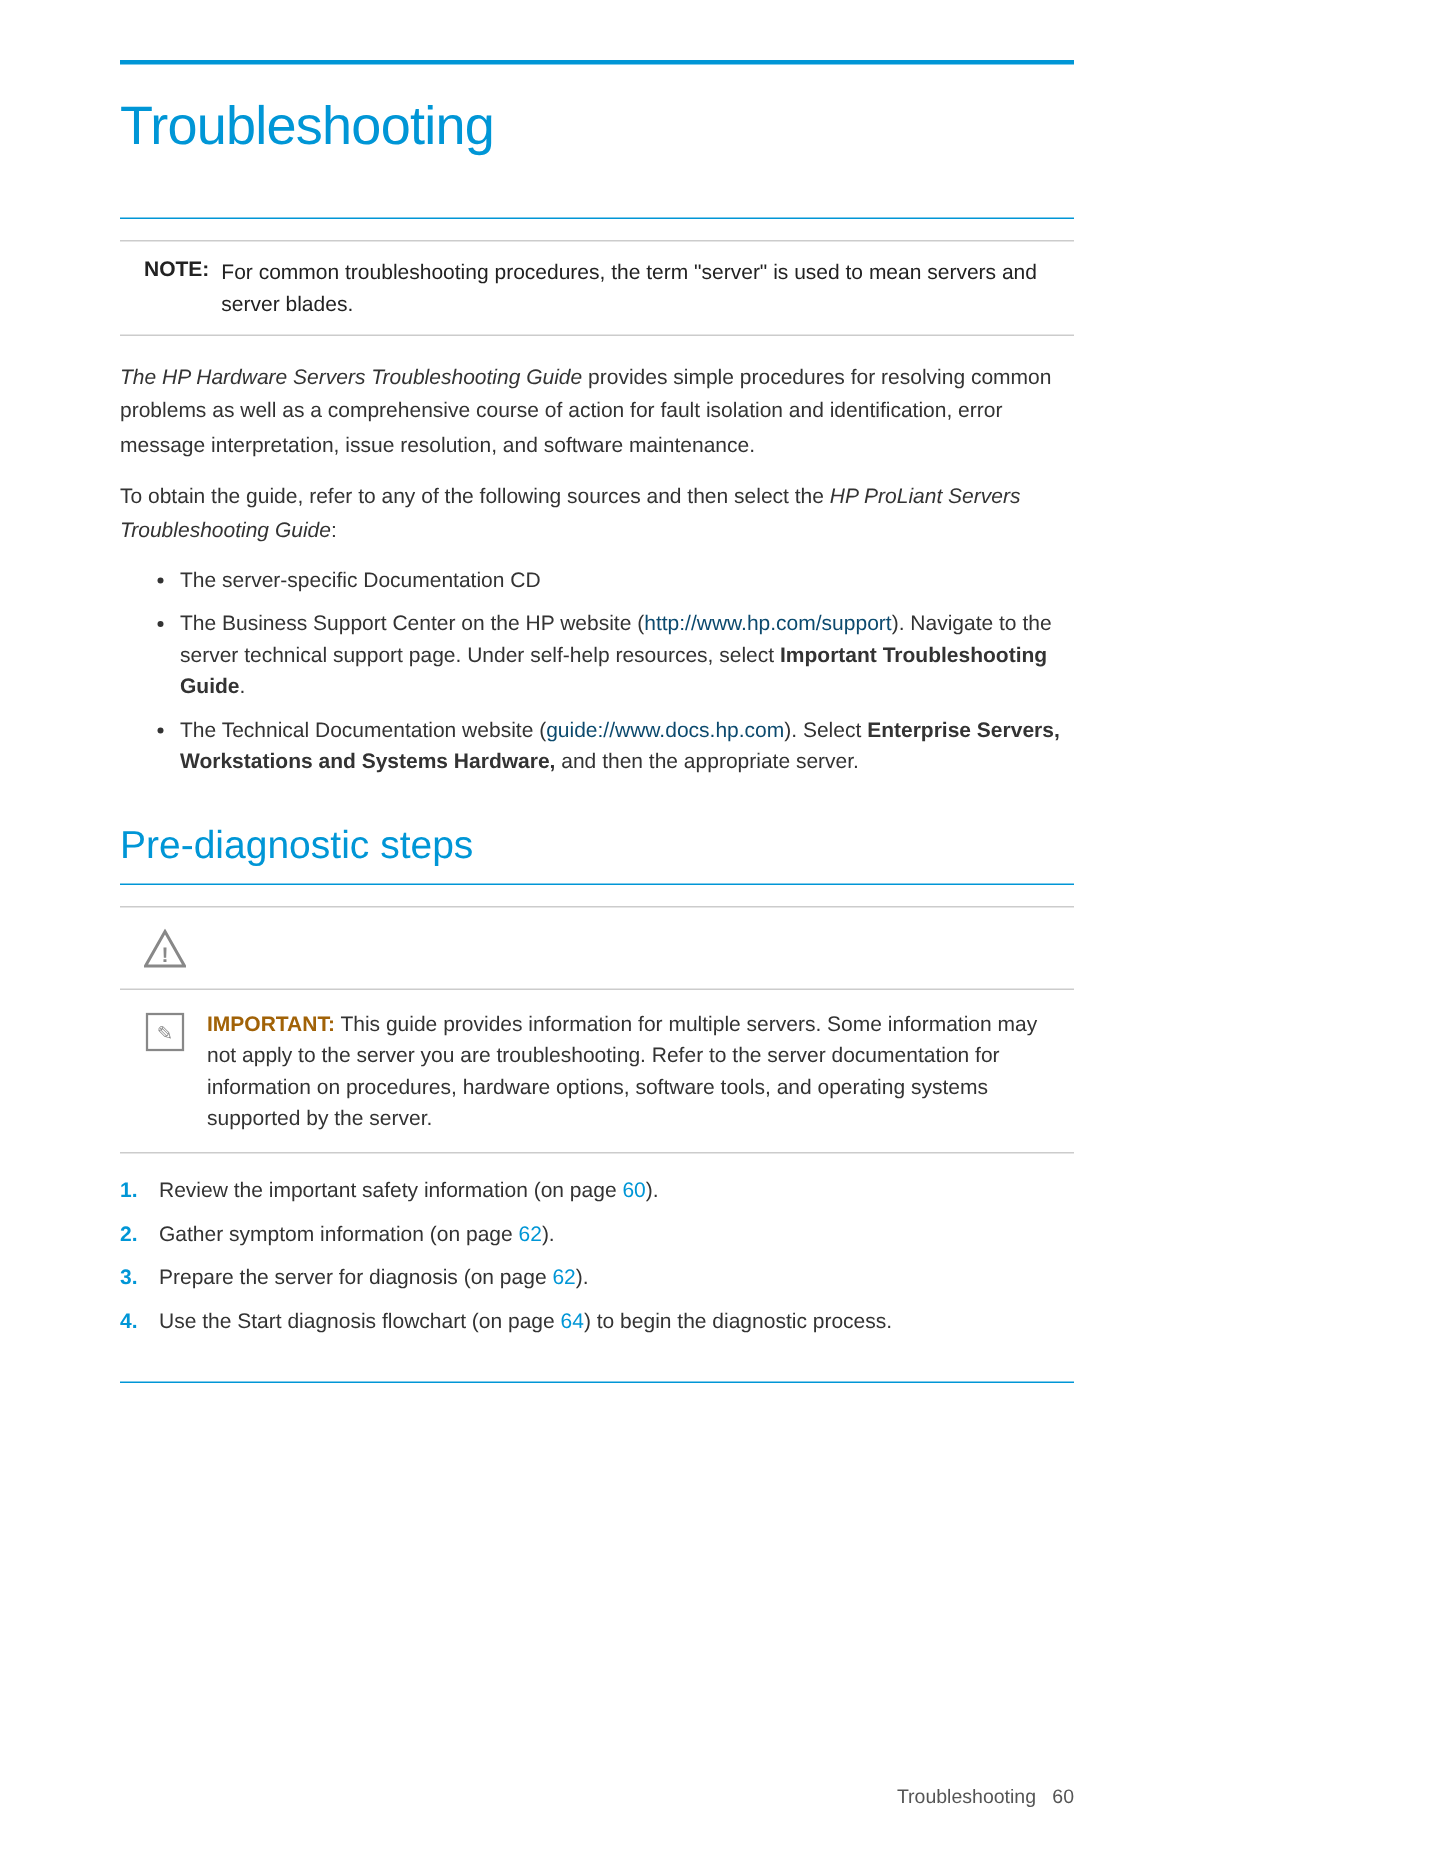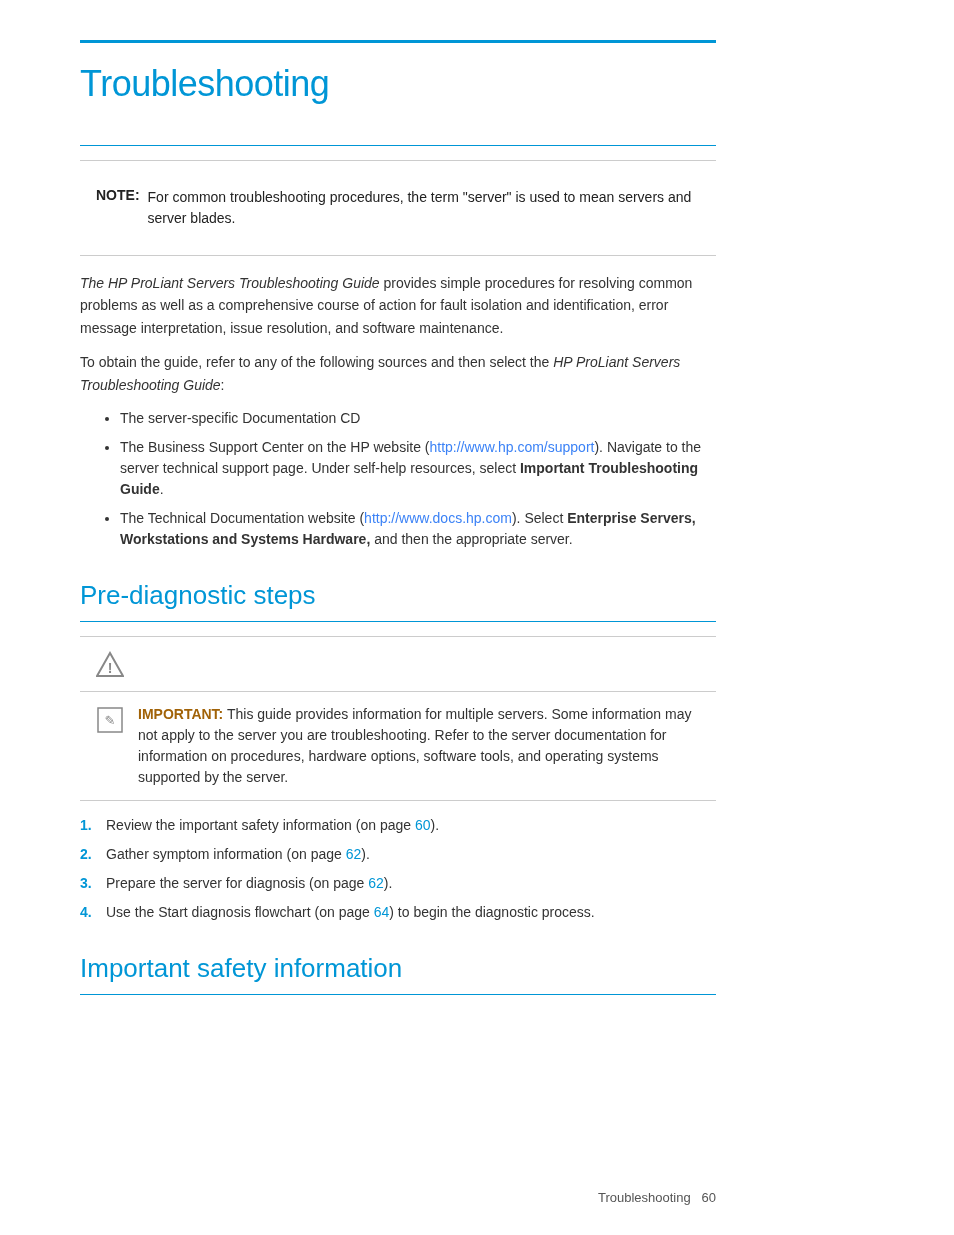--- a/index.html
+++ b/index.html
@@ -43,21 +43,21 @@
     }
 
     .section-rule {
       border-top: 1.5px solid #0096d6;
       margin-bottom: 14px;
     }
 
     .note-box {
       border-top: 1px solid #ccc;
       border-bottom: 1px solid #ccc;
-      padding: 26px 16px;
+      padding: 10px 16px;
       margin-bottom: 16px;
       display: flex;
       gap: 8px;
     }
 
     .note-label {
       font-weight: bold;
       color: #222;
       white-space: nowrap;
     }
@@ -83,21 +83,21 @@
     }
 
     .bullet-list li {
       list-style-type: disc;
       margin-bottom: 8px;
       line-height: 1.5;
       color: #333;
     }
 
     .bullet-list li a {
-      color: #3b82f6;
+      color: #0c4a6e;
       text-decoration: none;
     }
 
     .section {
       margin-bottom: 30px;
     }
 
     .warning-box {
       border-top: 1px solid #ccc;
       border-bottom: 1px solid #ccc;
@@ -193,31 +193,31 @@
 
   <div class="section">
     <div class="section-rule"></div>
 
     <div class="note-box">
       <span class="note-label">NOTE:</span>
       <span class="note-text">For common troubleshooting procedures, the term "server" is used to mean servers and server blades.</span>
     </div>
 
     <p class="body-text">
-      <em>The HP ProLiant Servers Troubleshooting Guide</em> provides simple procedures for resolving common problems as well as a comprehensive course of action for fault isolation and identification, error message interpretation, issue resolution, and software maintenance.
+      <em>The HP Hardware Servers Troubleshooting Guide</em> provides simple procedures for resolving common problems as well as a comprehensive course of action for fault isolation and identification, error message interpretation, issue resolution, and software maintenance.
     </p>
 
     <p class="body-text">
       To obtain the guide, refer to any of the following sources and then select the <em>HP ProLiant Servers Troubleshooting Guide</em>:
     </p>
 
     <ul class="bullet-list">
       <li>The server-specific Documentation CD</li>
       <li>The Business Support Center on the HP website (<a href="#">http://www.hp.com/support</a>). Navigate to the server technical support page. Under self-help resources, select <strong>Important Troubleshooting Guide</strong>.</li>
-      <li>The Technical Documentation website (<a href="#">http://www.docs.hp.com</a>). Select <strong>Enterprise Servers, Workstations and Systems Hardware,</strong> and then the appropriate server.</li>
+      <li>The Technical Documentation website (<a href="#">guide://www.docs.hp.com</a>). Select <strong>Enterprise Servers, Workstations and Systems Hardware,</strong> and then the appropriate server.</li>
     </ul>
   </div>
 
   <div class="section">
     <h2 class="section-title">Pre-diagnostic steps</h2>
     <div class="section-rule"></div>
 
     <div class="pre-diag-boxes">
       <div class="warning-box">
         <svg class="warning-icon" viewBox="0 0 28 28" xmlns="http://www.w3.org/2000/svg">
@@ -252,20 +252,19 @@
         <span>Prepare the server for diagnosis (on page <a href="#">62</a>).</span>
       </li>
       <li>
         <span class="num">4.</span>
         <span>Use the Start diagnosis flowchart (on page <a href="#">64</a>) to begin the diagnostic process.</span>
       </li>
     </ol>
   </div>
 
   <div class="section">
-    <h2 class="section-title">Important safety information</h2>
     <div class="section-rule"></div>
   </div>
 
   <div class="footer">
     <span>Troubleshooting</span>&nbsp;&nbsp;&nbsp;<span>60</span>
   </div>
 </div>
 
 </body></html>

